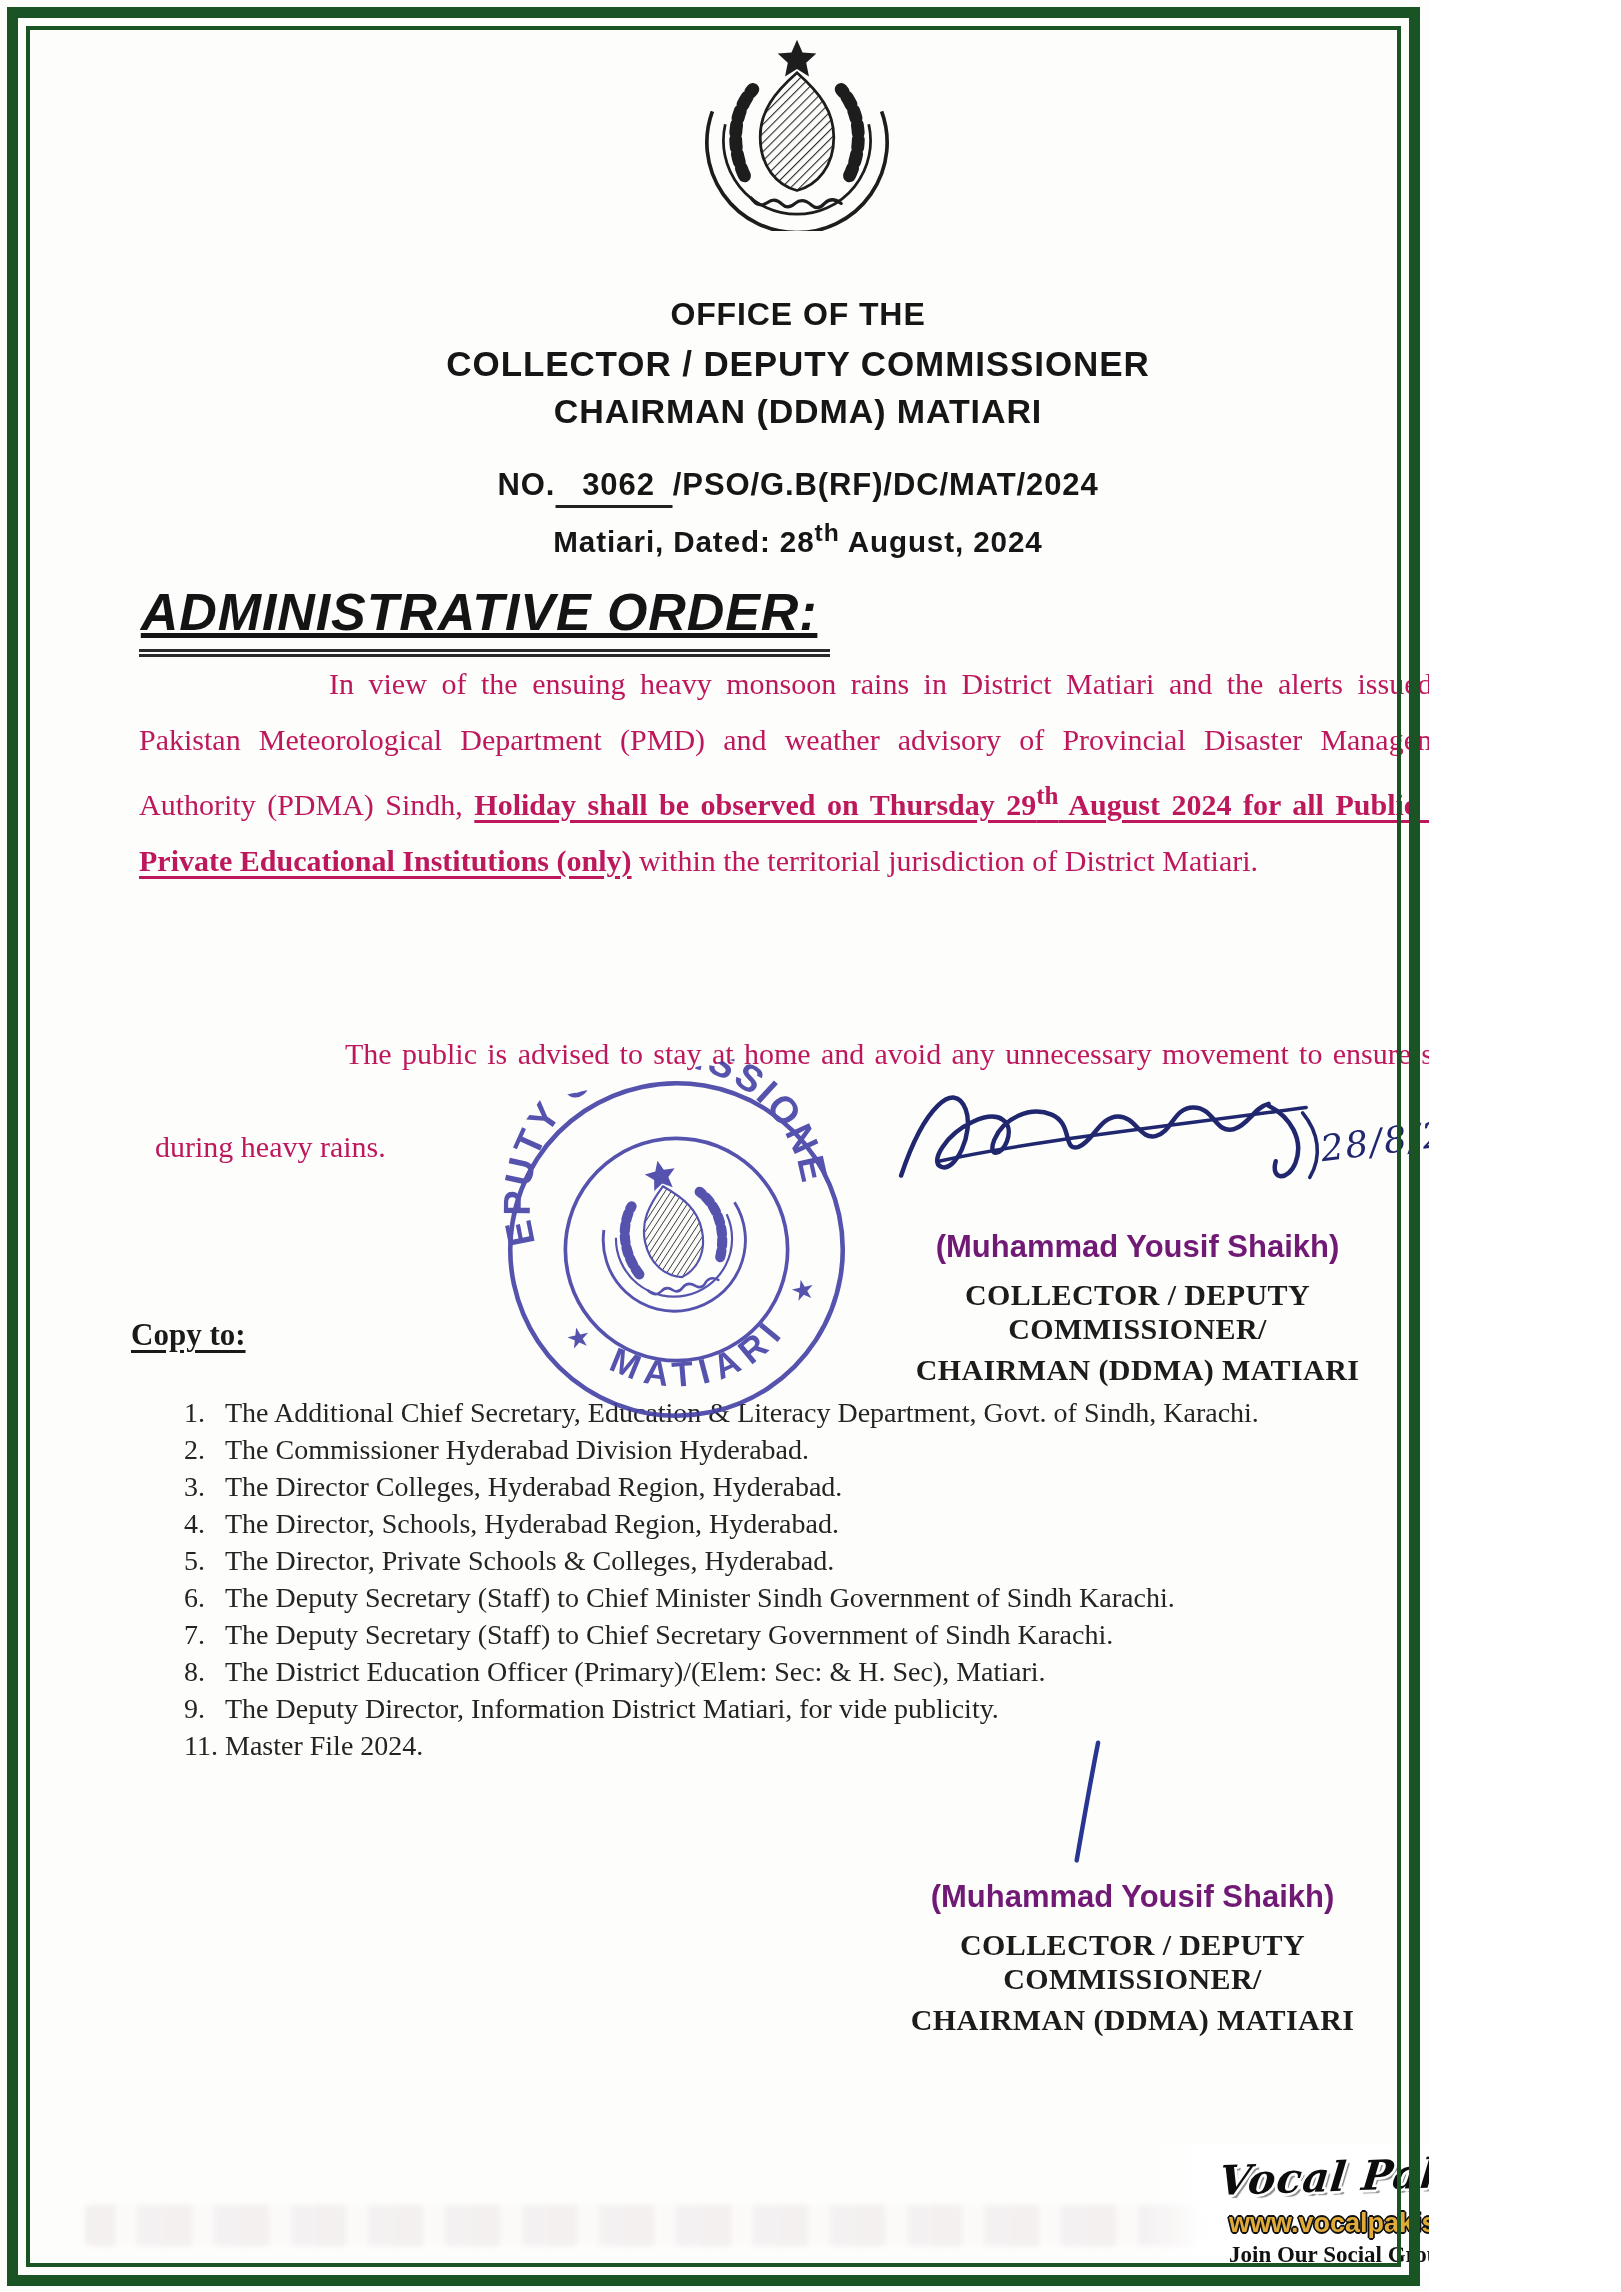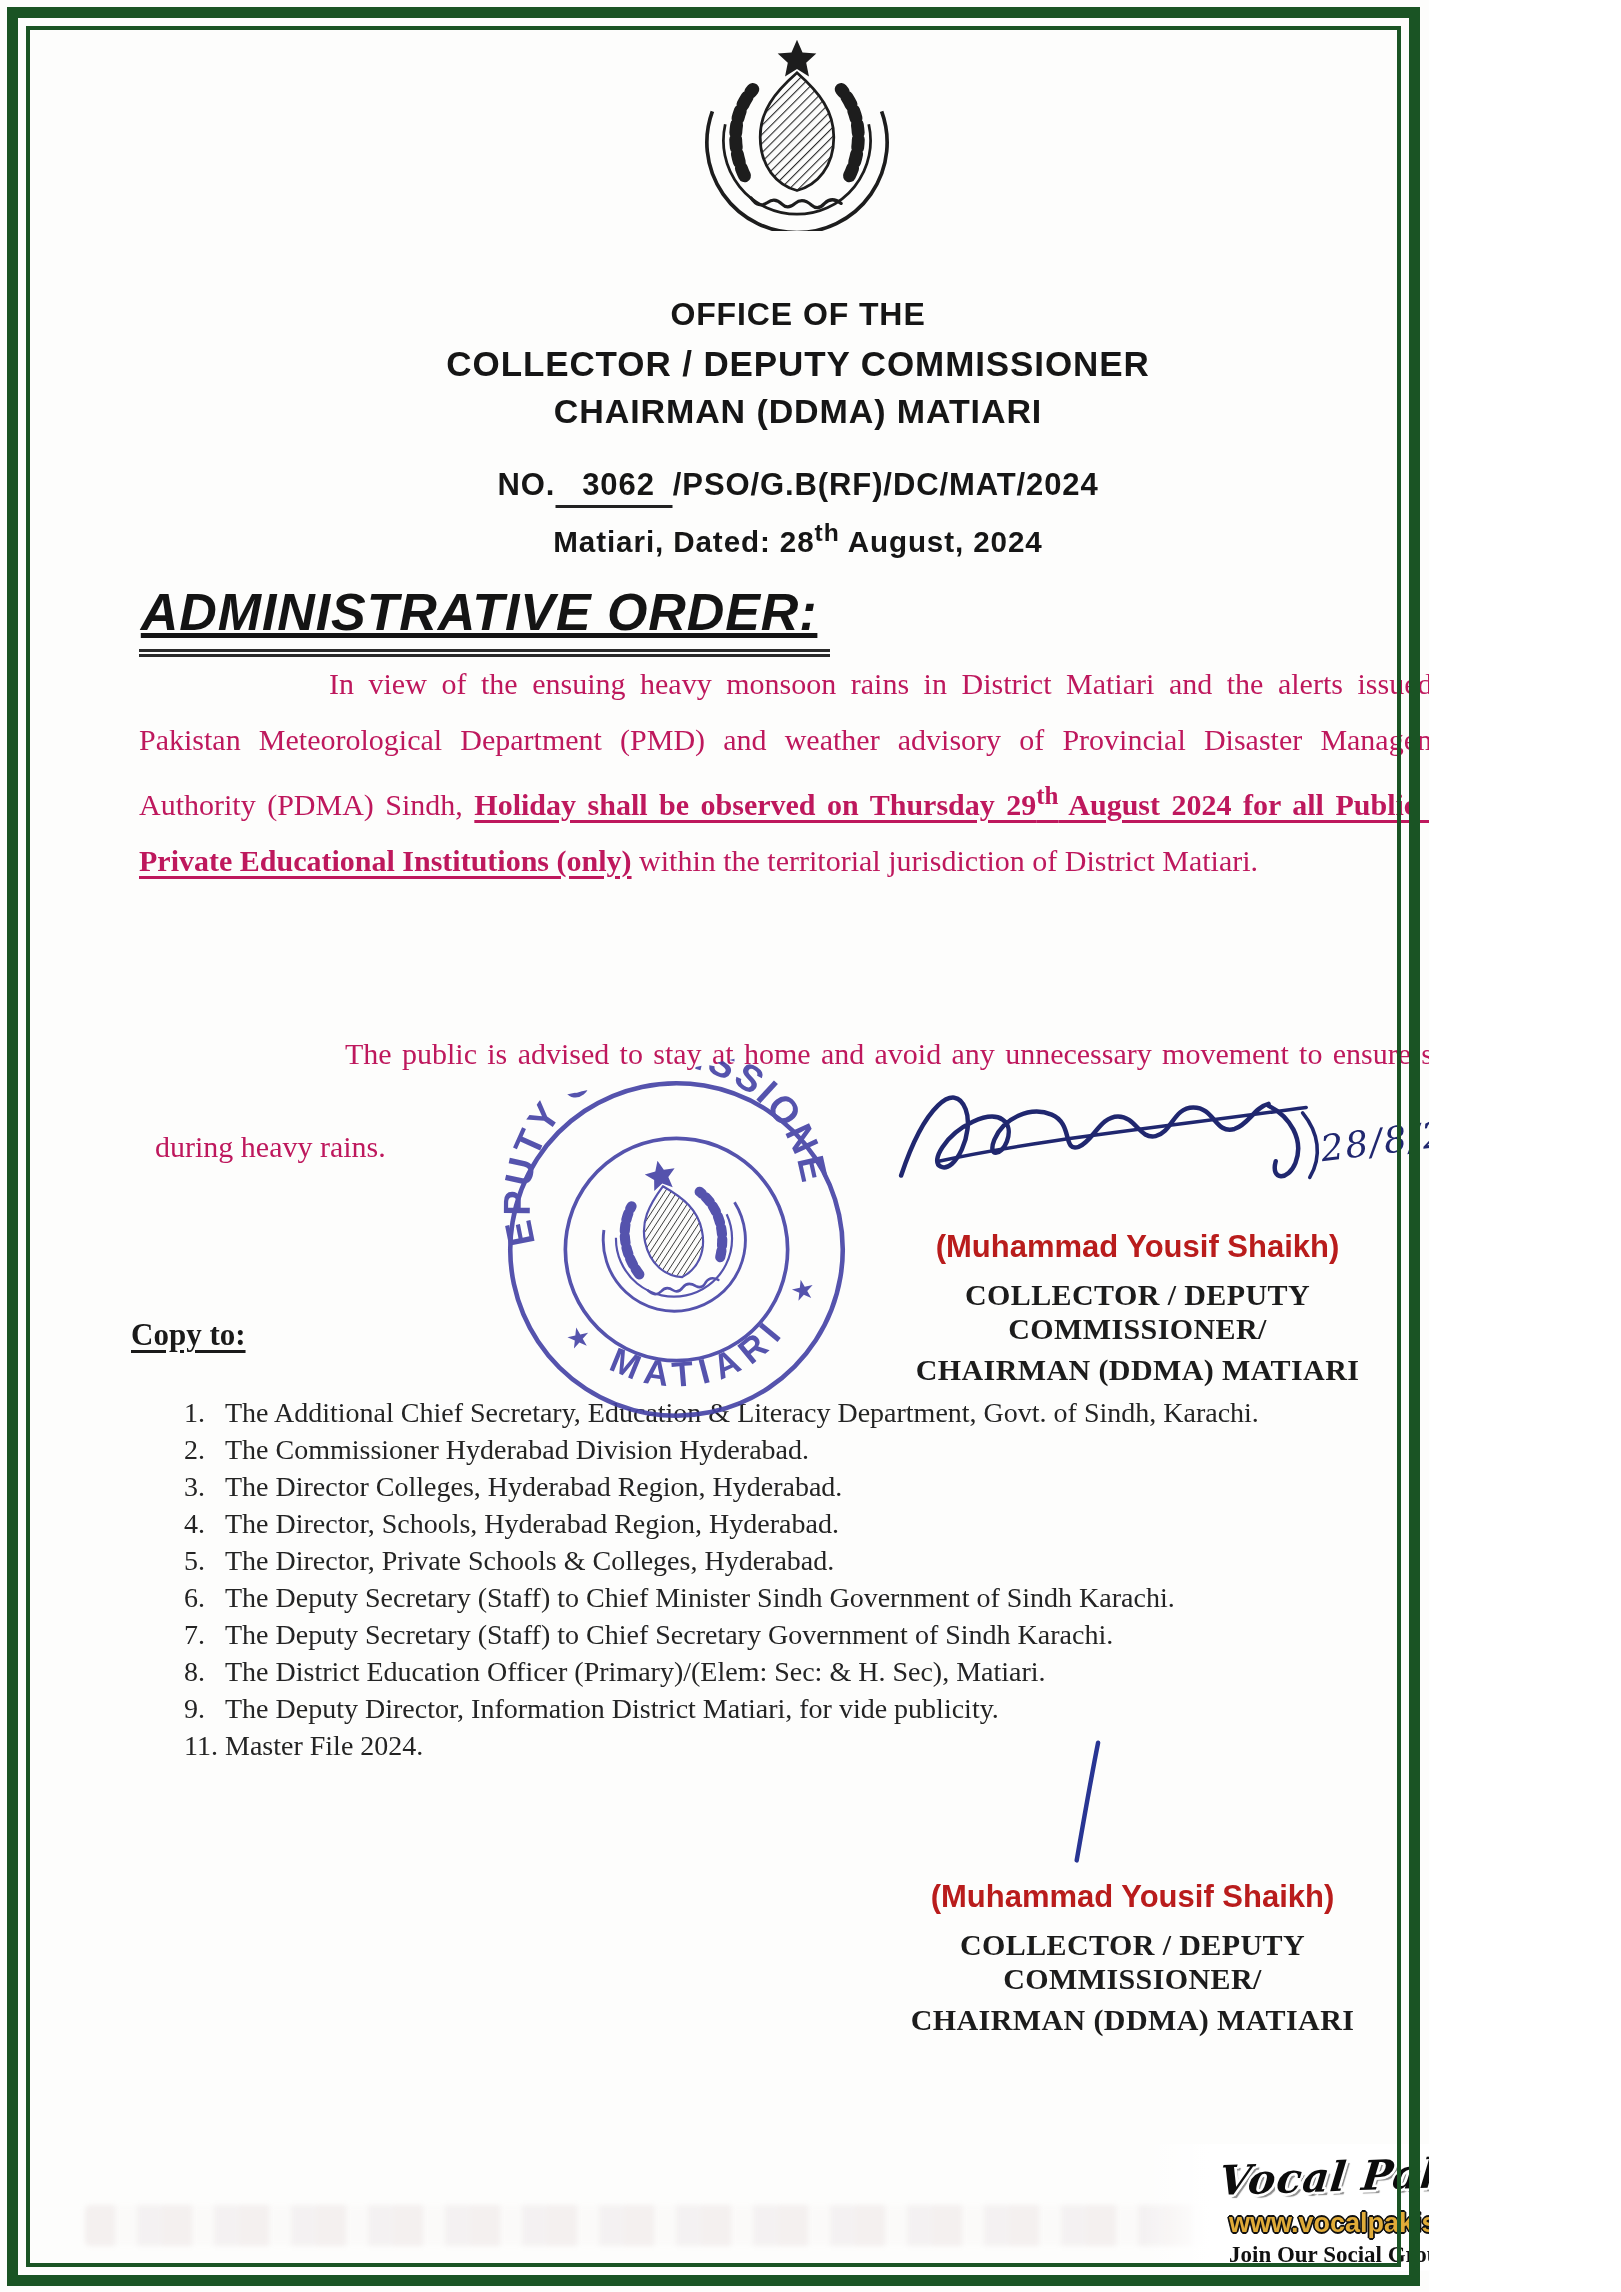--- a/index.html
+++ b/index.html
@@ -13,21 +13,21 @@
   .hline{font-family:"Liberation Sans",sans-serif;font-weight:700;letter-spacing:0.9px;color:#161616;}
   .no-line{top:467px;font-size:31px;}
   .no-underline{display:inline-block;border-bottom:3.6px solid #222;padding:0 18px 1.8px 27px;}
   .date-line{top:519px;font-size:29.6px;}
   .order-heading{left:139px;top:582px;font-family:"Liberation Sans",sans-serif;font-weight:700;font-style:italic;
                  font-size:52px;color:#141414;border-bottom:8px double #2a2a2a;padding:0 12.5px 7.2px 1.8px;letter-spacing:0.9px;text-decoration:underline;}
   .para{left:139px;width:1338px;font-size:30px;text-align:justify;text-indent:190px;color:#be185d;}
   .p1{top:656px;line-height:56px;}
   .p2{top:991px;line-height:93px;}
   .useg{font-weight:700;text-decoration:underline;text-decoration-thickness:2.7px;text-underline-offset:4.5px;}
-  .sig-name{font-family:"Liberation Sans",sans-serif;font-weight:700;font-size:31px;color:#b91c1c;}
+  .sig-name{font-family:"Liberation Sans",sans-serif;font-weight:700;font-size:31px;color:#701a75;}
   .sig-title{font-weight:700;font-size:30px;color:#1c1c1c;letter-spacing:0.4px;}
   .sigblock{width:591px;text-align:center;}
   .copy-heading{left:131px;top:1317px;font-weight:700;font-size:31px;text-decoration:underline;
                 text-decoration-thickness:2.7px;text-underline-offset:5.4px;color:#1a1a1a;}
   .copylist{left:184px;top:1394px;width:1254px;font-size:28px;color:#242424;}
   .copyrow{display:flex;line-height:37px;}
   .copyno{width:41px;flex:0 0 41px;}
   .stamp{left:502px;top:1075px;width:349px;height:349px;transform:rotate(-12deg);opacity:.9;z-index:8;}
   .sig-svg{left:885px;top:1050px;z-index:7;}
   .sig-date{left:1320px;top:1116px;font-size:36px;font-style:italic;color:#20276f;transform:rotate(-7deg);

